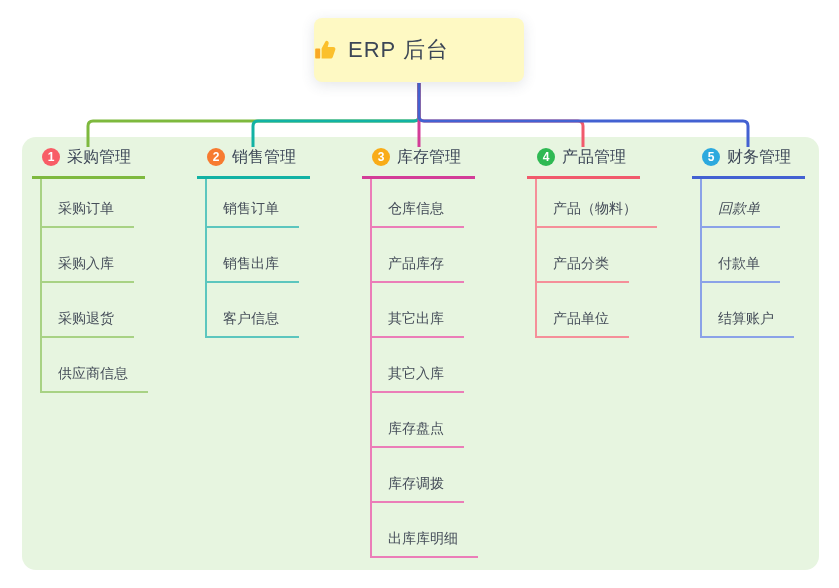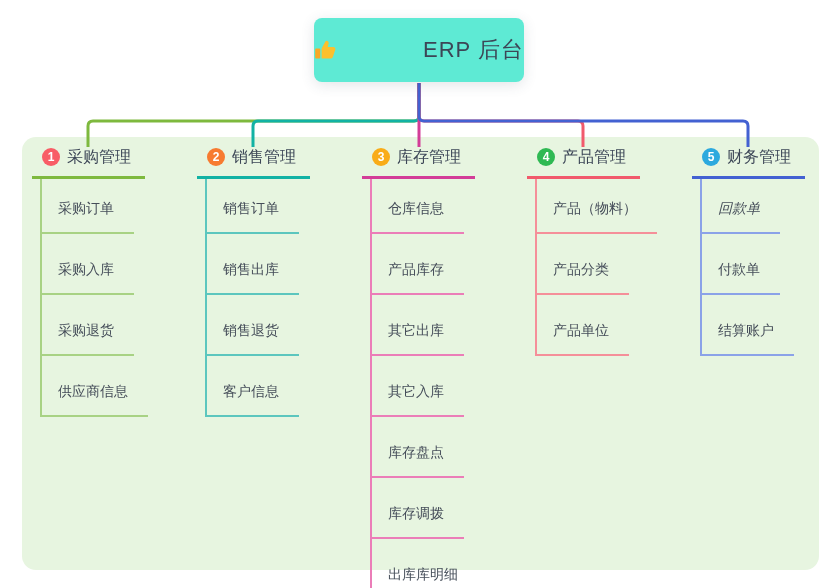--- a/index.html
+++ b/index.html
@@ -24,26 +24,26 @@
     position: absolute; left: 0; top: 0;
     width: 839px; height: 588px;
     z-index: 1;
     pointer-events: none;
   }
 
   .root-node {
     position: absolute;
     left: 314px; top: 18px;
     width: 210px; height: 64px;
-    background: #5eead4;
+    background: #fef9c3;
     border-radius: 8px;
     box-shadow: 0 3px 14px rgba(60, 70, 90, 0.14);
     display: flex;
     align-items: center;
-    justify-content: space-between;
+    justify-content: flex-start;
     gap: 10px;
     z-index: 3;
     cursor: pointer;
   }
   .root-node .root-label {
     font-size: 22px;
     color: #3c4656;
     font-weight: 500;
     letter-spacing: 1px;
     white-space: nowrap;
@@ -87,21 +87,21 @@
   }
   .child {
     padding-top: 25px;
   }
   .child:first-child { padding-top: 19px; }
   .child-label {
     display: inline-block;
     font-size: 14px;
     line-height: 20px;
     color: #454d59;
-    padding: 0 20px 14px 16px;
+    padding: 0 20px 8px 16px;
     border-bottom: 2px solid #ccc;
     white-space: nowrap;
     cursor: pointer;
   }
 </style>
 </head>
 <body>
 
 <div id="stage">
 
@@ -149,23 +149,20 @@
         <span class="branch-label">销售管理</span>
       </div>
       <div class="children" style="border-left-color: rgb(92, 198, 190);">
         <div class="child">
       <span class="child-label" style="border-bottom-color: rgb(92, 198, 190);">销售订单</span>
     </div>
         <div class="child">
       <span class="child-label" style="border-bottom-color: rgb(92, 198, 190);">销售出库</span>
     </div>
         <div class="child">
-      <span class="child-label" style="border-bottom-color: rgb(92, 198, 190);">销售退货</span>
-    </div>
-        <div class="child">
       <span class="child-label" style="border-bottom-color: rgb(92, 198, 190);">客户信息</span>
     </div>
       </div>
     </div>
     <div class="branch" style="left: 362px;">
       <div class="branch-title" style="border-bottom-color: rgb(211, 61, 152);">
         <span class="badge" style="background: rgb(249, 172, 24);">3</span>
         <span class="branch-label">库存管理</span>
       </div>
       <div class="children" style="border-left-color: rgb(235, 125, 184);">

